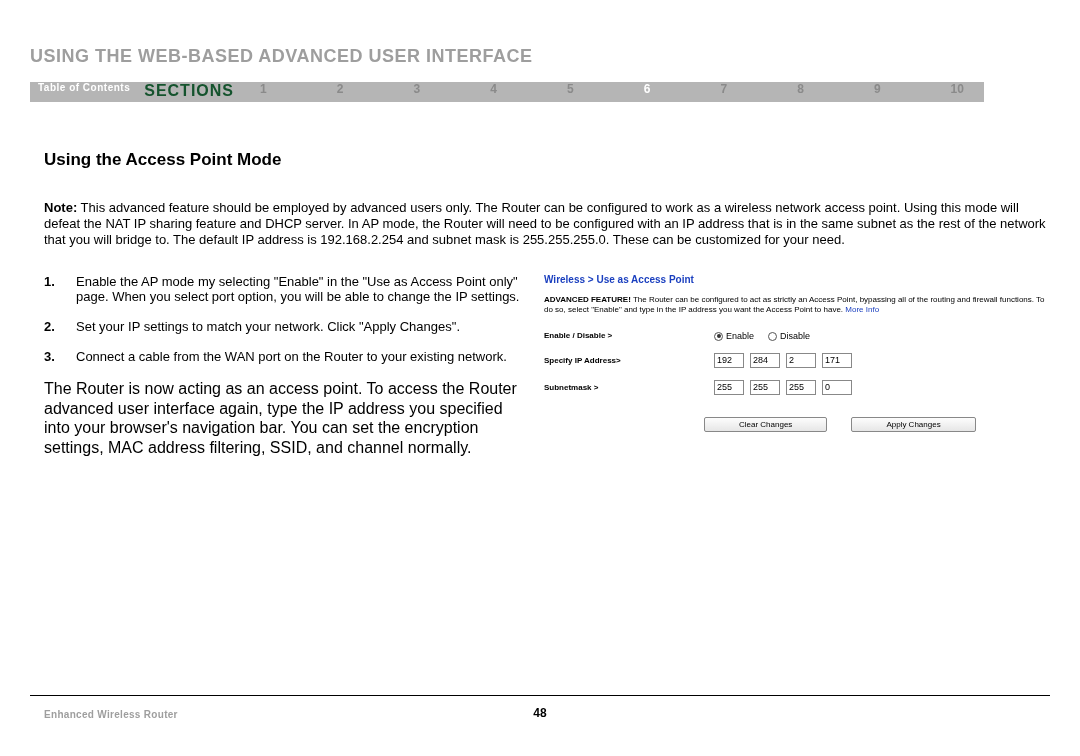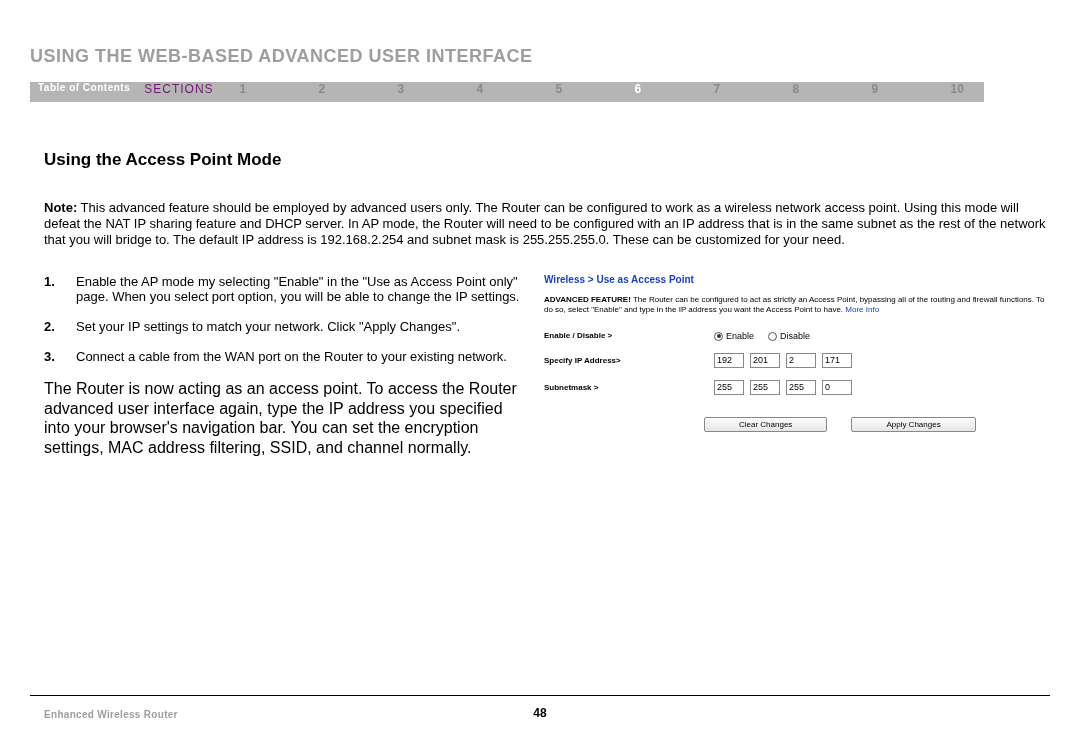--- a/index.html
+++ b/index.html
@@ -32,24 +32,24 @@
     font-size: 11px;
   }
   .nav-toc {
     color: #fff;
     font-weight: bold;
     letter-spacing: 0.5px;
     padding: 0 14px 0 8px;
     font-size: 10px;
   }
   .nav-sections {
-    color: #701a75;
-    font-weight: normal;
+    color: #14532d;
+    font-weight: bold;
     letter-spacing: 1px;
-    font-size: 12px;
+    font-size: 16px;
     padding-right: 26px;
   }
   .nav-nums {
     display: flex;
     flex: 1;
     justify-content: space-between;
     padding-right: 20px;
   }
   .nav-num {
     color: #8a8a8a;
@@ -260,21 +260,21 @@
         <span class="radio-group">
           <span><span class="radio-dot checked"></span><span>Enable</span></span>
           <span><span class="radio-dot"></span><span>Disable</span></span>
         </span>
       </div>
 
       <div class="form-row">
         <span class="form-label">Specify IP Address&gt;</span>
         <span class="ip-fields">
           <span class="ip-box">192</span>
-          <span class="ip-box">201</span>
+          <span class="ip-box">284</span>
           <span class="ip-box">2</span>
           <span class="ip-box">171</span>
         </span>
       </div>
 
       <div class="form-row">
         <span class="form-label">Subnetmask &gt;</span>
         <span class="ip-fields">
           <span class="ip-box">255</span>
           <span class="ip-box">255</span>

